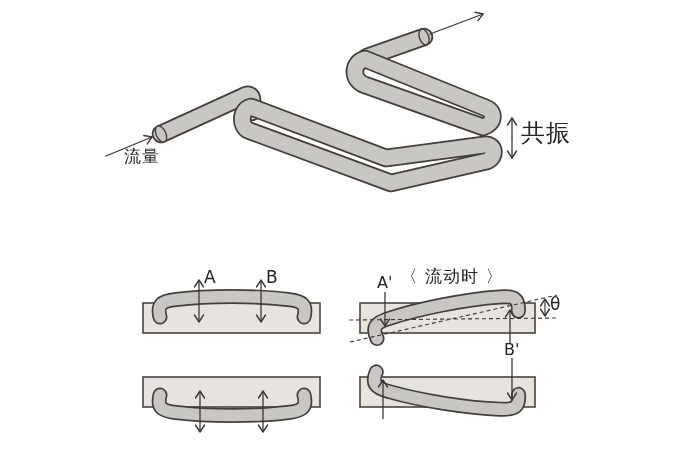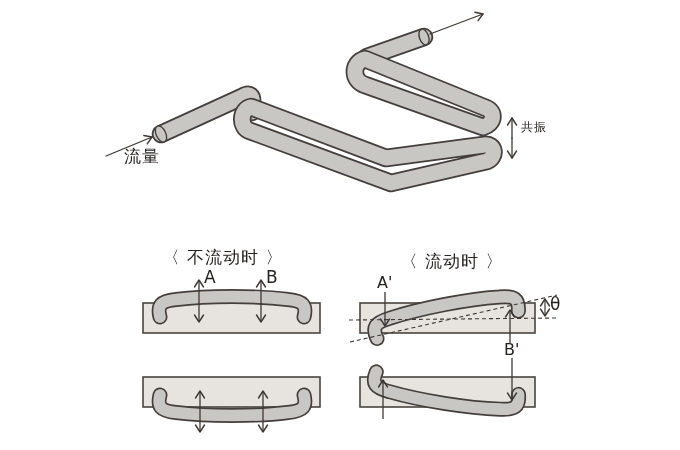--- a/index.html
+++ b/index.html
@@ -6,24 +6,24 @@
   #stage{
     position:relative;width:680px;height:450px;background:var(--bg,#fff);
     font-family:"DejaVu Sans","Liberation Sans",sans-serif;overflow:hidden;
   }
   #stage svg{position:absolute;left:0;top:0;}
   .lbl{
     position:absolute;color:var(--text,#262220);white-space:nowrap;
     font-family:"DejaVu Sans","Liberation Sans",sans-serif;line-height:1;
   }
   .lbl-flow{left:124px;top:148px;font-size:17px;letter-spacing:1px;}
-  .lbl-res{left:521px;top:121px;font-size:12px;letter-spacing:1px;}
+  .lbl-res{left:521px;top:121px;font-size:24px;letter-spacing:1px;}
   .lbl-title{font-size:17px;letter-spacing:1px;transform:translateX(-50%);}
   .lbl-title-left{left:223px;top:249px;}
-  .lbl-title-right{left:452px;top:253px;}
+  .lbl-title-right{left:452px;top:268px;}
   .lbl-pt{font-size:17px;}
   .lbl-a{left:204px;top:269px;}
   .lbl-b{left:266px;top:269px;}
   .lbl-ap{left:377px;top:275px;font-size:16px;}
   .lbl-bp{left:504px;top:342px;font-size:16px;}
   .lbl-theta{left:550px;top:296px;font-size:17px;}
 </style>
 </head>
 <body>
 
@@ -140,21 +140,20 @@
       <g stroke="#3e3835" stroke-width="1.2">
         <line x1="545" y1="307" x2="545" y2="299" marker-end="url(#vee)"></line>
         <line x1="545" y1="307" x2="545" y2="316" marker-end="url(#vee)"></line>
       </g>
     </g>
   </svg>
 
   <span class="lbl lbl-flow">流量</span>
   <span class="lbl lbl-res">共振</span>
 
-  <span class="lbl lbl-title lbl-title-left">〈 不流动时 〉</span>
   <span class="lbl lbl-title lbl-title-right">〈 流动时 〉</span>
 
   <span class="lbl lbl-pt lbl-a">A</span>
   <span class="lbl lbl-pt lbl-b">B</span>
   <span class="lbl lbl-pt lbl-ap">A'</span>
   <span class="lbl lbl-pt lbl-bp">B'</span>
   <span class="lbl lbl-theta">θ</span>
 </div>
 
 </body></html>

